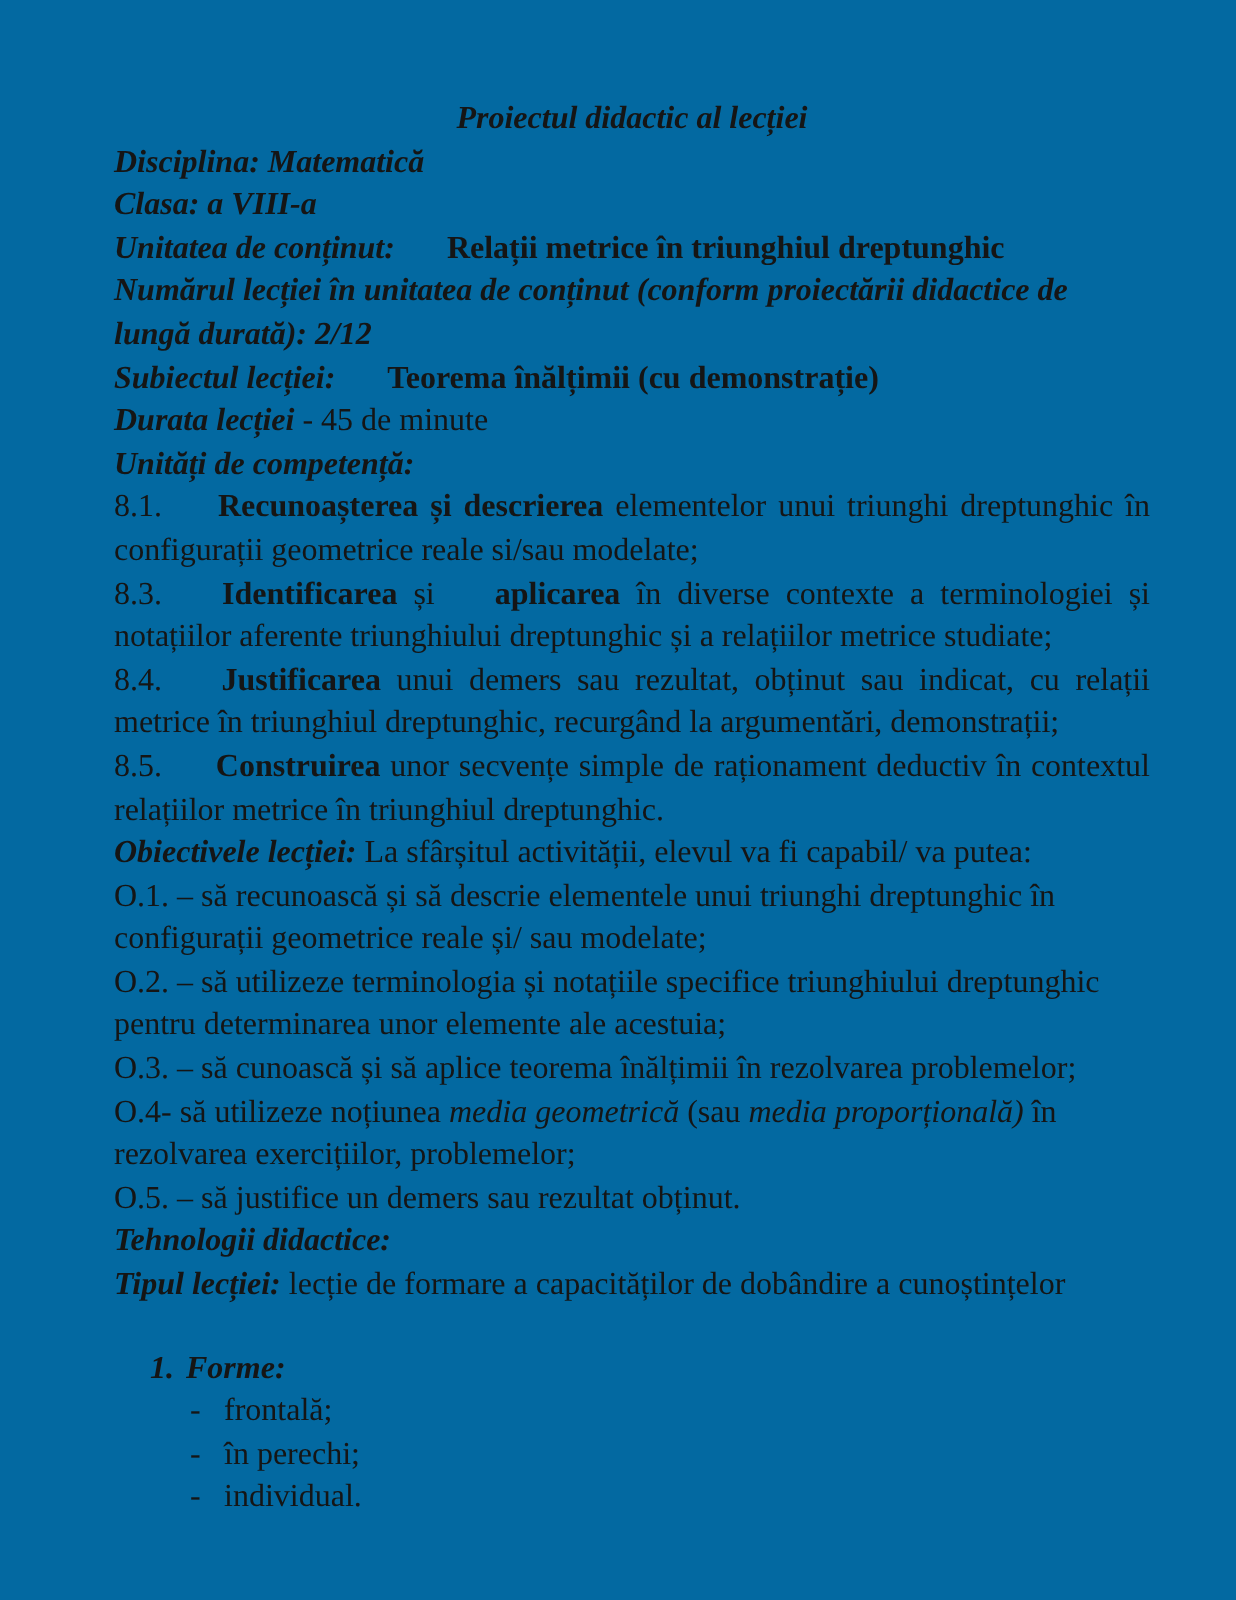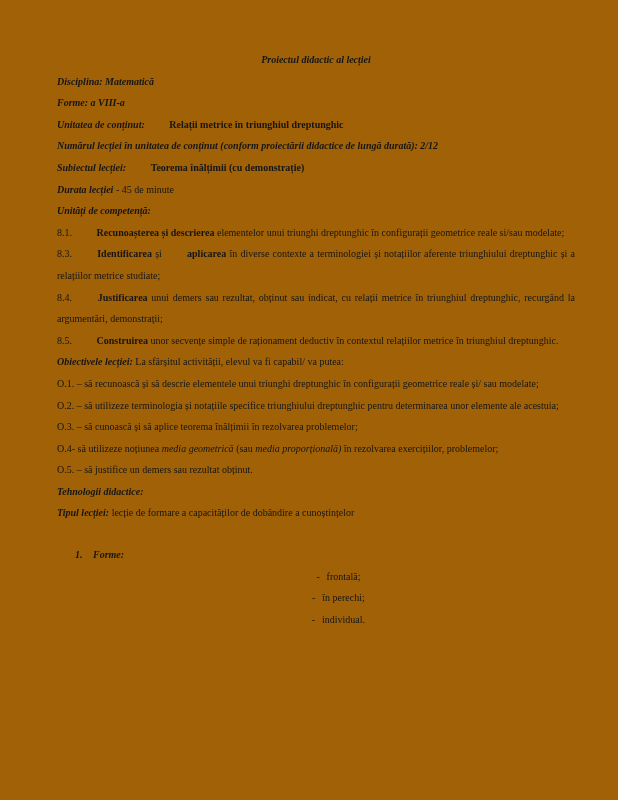--- a/index.html
+++ b/index.html
@@ -1,47 +1,47 @@
 <!DOCTYPE html>
 <html><head>
 <meta charset="utf-8">
 <style>
   html,body{margin:0;padding:0;background:#ffffff;}
   body{width:618px;height:800px;overflow:hidden;}
   .page{
     box-sizing:border-box;
     width:618px;height:800px;
     padding:49px 43px 0 57px;
-    background:#a16207;
+    background:#0369a1;
     font-family:"Liberation Serif","DejaVu Serif",serif;
-    font-size:10px;
+    font-size:16px;
     line-height:21.6px;
     color:#151515;
   }
   p{margin:0;padding:0;}
   .center{text-align:center;}
   .just{text-align:justify;}
   .bi{font-weight:bold;font-style:italic;}
   .b{font-weight:bold;padding-left:22px;}
   .i{font-style:italic;margin-top:33px;}
   .forme-line{padding-left:18px;margin-top:20px;}
   .forme-line .num{display:inline-block;width:18px;font-weight:bold;font-style:italic;}
-  .dash-line{padding-left:38px;text-align:center;}
+  .dash-line{padding-left:38px;}
   .dash-line .mark{display:inline-block;width:17px;}
 </style>
 </head>
 <body>
 
 <div class="page">
 
   <p class="center bi">Proiectul didactic al lecției</p>
 
   <p><span class="bi">Disciplina: Matematică</span></p>
 
-  <p><span class="bi">Forme: a VIII-a</span></p>
+  <p><span class="bi">Clasa: a VIII-a</span></p>
 
   <p><span class="bi">Unitatea de conținut: </span><span class="b">Relații metrice în triunghiul dreptunghic</span></p>
 
   <p><span class="bi">Numărul lecției în unitatea de conținut (conform proiectării didactice de lungă durată): 2/12</span></p>
 
   <p><span class="bi">Subiectul lecției: </span><span class="b">Teorema înălțimii (cu demonstrație)</span></p>
 
   <p><span class="bi">Durata lecției</span><span> - 45 de minute</span></p>
 
   <p><span class="bi">Unități de competență:</span></p>

